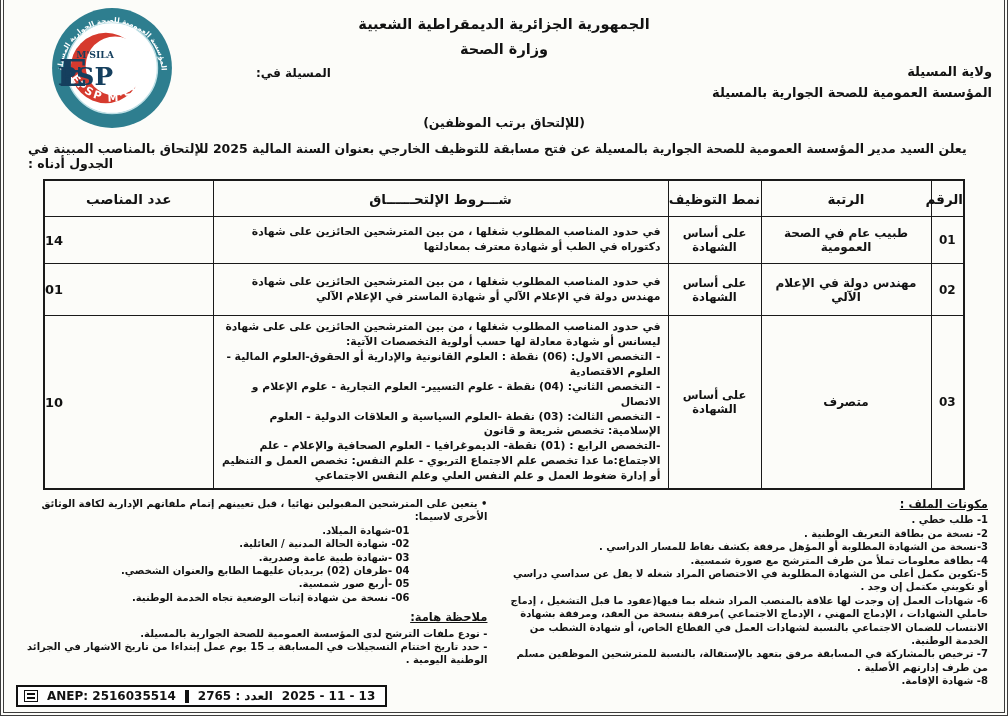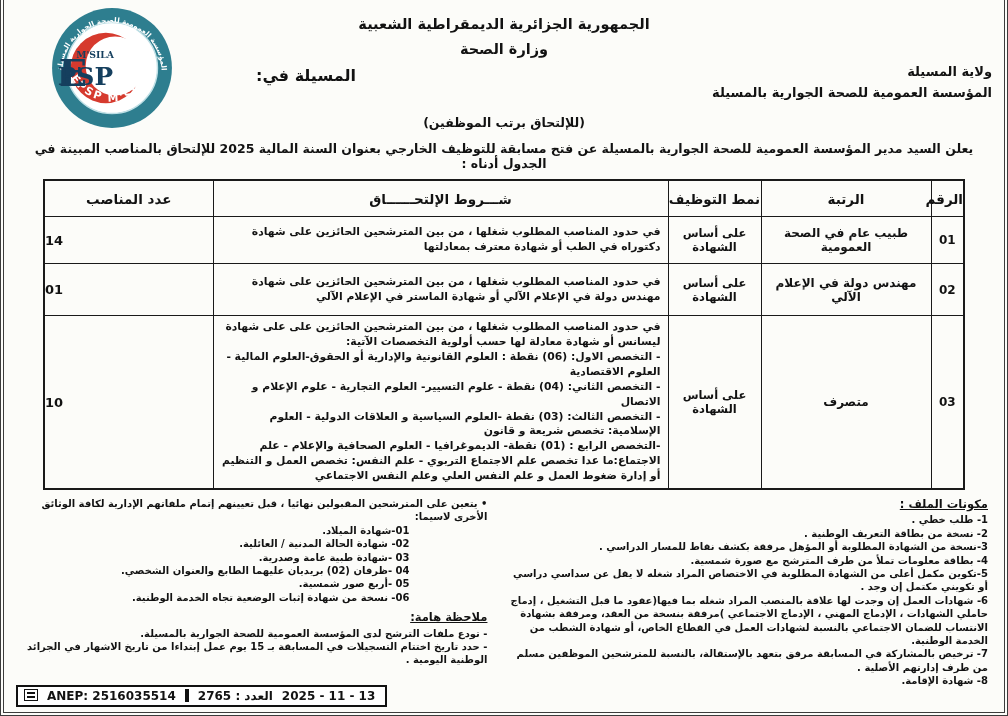--- a/index.html
+++ b/index.html
@@ -8,28 +8,28 @@
   .page {
     position:relative; width:1008px; height:716px; margin:0 auto;
     background:#fcfcf9; color:#121212; direction:rtl; font-weight:700;
     border-left:4px double #3c3c3c; border-right:4px double #3c3c3c; border-bottom:4px double #3c3c3c;
     overflow:hidden;
   }
   
   .header { position:relative; height:106px; }
   .header-center { position:absolute; top:12px; left:0; right:0; text-align:center; font-size:14.5px; line-height:1.75; }
   .header-right { position:absolute; top:62px; right:12px; font-size:13px; line-height:1.6; }
-  .place-date { position:absolute; top:66px; left:252px; font-size:16px; direction:rtl; }
+  .place-date { position:absolute; top:66px; left:252px; font-size:12px; direction:rtl; }
   .logo { position:absolute; top:6px; left:46px; width:124px; height:124px; z-index:2; }
   
   .title-block { text-align:center; margin-top:10px; line-height:1.1; }
   .main-title { display:inline-block; font-size:27px; letter-spacing:1px; border-bottom:3px solid #111; padding:0 10px 3px; }
   .subtitle { font-size:12.5px; margin-top:3px;text-align:center; }
   
-  .intro { margin:11px 24px 0; font-size:12.5px; text-align:center; }
+  .intro { margin:11px 24px 0; font-size:12.5px; text-align:left; }
   
   table.jobs { width:920px; margin:8px auto 0; border-collapse:collapse; border:2.5px solid #1a1a1a; direction:rtl; table-layout:fixed; }
   table.jobs th, table.jobs td { border:1.6px solid #1a1a1a; vertical-align:middle; }
   table.jobs th { height:37px; font-size:13.5px; text-align:center; }
   .w-num  { width:33px;  }
   .w-rank { width:170px; }
   .w-mode { width:93px;  }
   .w-cond { width:455px; }
   .w-pos  { width:169px; }
   td.cell-num  { text-align:center; font-size:12px; }
@@ -47,21 +47,21 @@
   .col { font-size:10px; line-height:1.34; text-align:right; }
   .col-file { width:51%; }
   .col-docs { width:49%; }
   .sec-title { font-size:11.5px; text-decoration:underline; margin-bottom:1px; }
   .final-items { padding-left:40px; }
   .final-items .item { padding-right:78px; }
   .note-block { margin-top:6px; }
   
   .footer-box {
     position:absolute; left:12px; bottom:5px; direction:ltr;
-    display:flex; align-items:flex-start; gap:9px;
+    display:flex; align-items:center; gap:9px;
     border:2.5px solid #111; background:#fff; padding:2px 10px 2px 6px;
     font-size:12px; font-weight:700;
   }
   .sep-bar { width:4px; height:13px; background:#111; }
   .printer-icon {
     width:14px; height:12px; border:1.6px solid #111; background:#fff; position:relative;
   }
   .printer-icon::before { content:""; position:absolute; left:2px; right:2px; top:2px; height:1.5px; background:#111; }
   .printer-icon::after  { content:""; position:absolute; left:2px; right:2px; top:6px; height:1.5px; background:#111; }
 </style>

